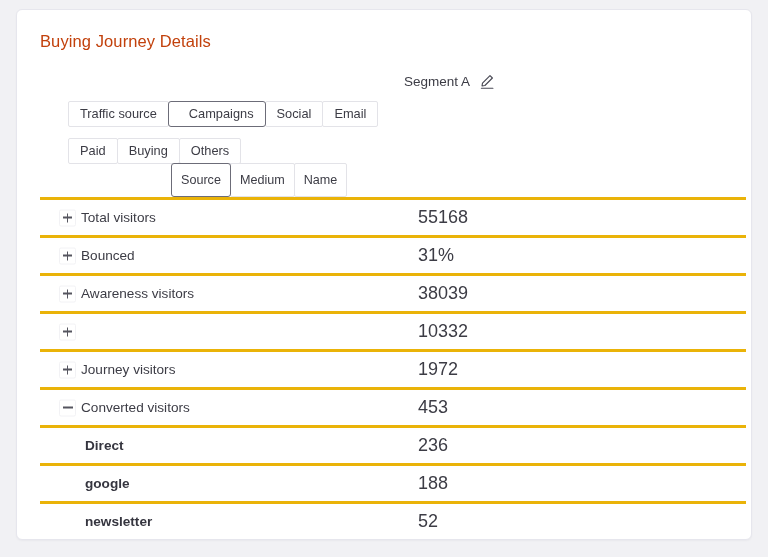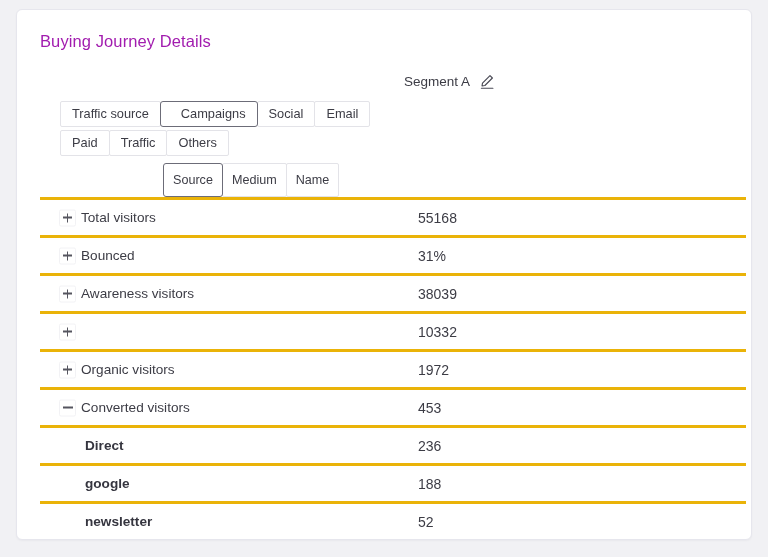--- a/index.html
+++ b/index.html
@@ -26,21 +26,21 @@
     border-radius: 6px;
     box-sizing: border-box;
     box-shadow: 0 1px 2px rgba(16,16,40,0.04);
   }
 
   #card-title {
     position: absolute;
     left: 23px;
     top: 22px;
     font-size: 16.5px;
-    color: #a21caf;
+    color: #c2410c;
     letter-spacing: 0.1px;
     white-space: nowrap;
   }
 
   
   #segment-row {
     position: absolute;
     left: 387px;
     top: 63px;
     display: flex;
@@ -58,23 +58,24 @@
     display: block;
     cursor: pointer;
     line-height: 0;
   }
   #segment-edit-btn svg { display: block; }
 
   
   .tabrow {
     position: absolute;
     display: flex;
+    margin-left: 8px;
   }
   #tabrow-1 { left: 43px; top: 91px; }
-  #tabrow-2 { left: 43px; top: 120px; justify-content: center; }
+  #tabrow-2 { left: 43px; top: 128px; justify-content: center; }
   #tabrow-3 { left: 146px; top: 153px; }
 
   .tab {
     border: 1px solid #e3e3e8;
     background: #ffffff;
     color: #3c3c45;
     font-family: "Liberation Sans", sans-serif;
     font-size: 12.8px;
     line-height: 1;
     padding: 0 11px;
@@ -144,21 +145,21 @@
     left: 41px;
     font-size: 13.6px;
     color: #3c3c45;
     white-space: nowrap;
   }
   .trow.sub .rowlabel { left: 45px; }
 
   .rowvalue {
     position: absolute;
     left: 378px;
-    font-size: 14px;
+    font-size: 18px;
     color: #3c3c45;
     white-space: nowrap;
   }
 </style>
 </head>
 <body>
 
 <div id="card">
 
   <div id="card-title">Buying Journey Details</div>
@@ -174,21 +175,21 @@
   </div>
 
   <div class="tabrow" id="tabrow-1">
       <div class="tab">Traffic source</div>
       <div class="tab selected">Campaigns</div>
       <div class="tab">Social</div>
       <div class="tab">Email</div>
     </div>
   <div class="tabrow" id="tabrow-2">
       <div class="tab">Paid</div>
-      <div class="tab">Traffic</div>
+      <div class="tab">Buying</div>
       <div class="tab">Others</div>
     </div>
   <div class="tabrow" id="tabrow-3">
       <div class="tab selected">Source</div>
       <div class="tab">Medium</div>
       <div class="tab">Name</div>
     </div>
 
   <div id="journey-table">
       <div class="trow">
@@ -220,21 +221,21 @@
           <span class="bar-h"></span>
           <span class="bar-v"></span>
         </span>
         <span class="rowvalue">10332</span>
       </div>
       <div class="trow">
         <span class="toggle plus">
           <span class="bar-h"></span>
           <span class="bar-v"></span>
         </span>
-        <span class="rowlabel">Organic visitors</span>
+        <span class="rowlabel">Journey visitors</span>
         <span class="rowvalue">1972</span>
       </div>
       <div class="trow">
         <span class="toggle minus">
           <span class="bar-h"></span>
         </span>
         <span class="rowlabel">Converted visitors</span>
         <span class="rowvalue">453</span>
       </div>
       <div class="trow sub">

